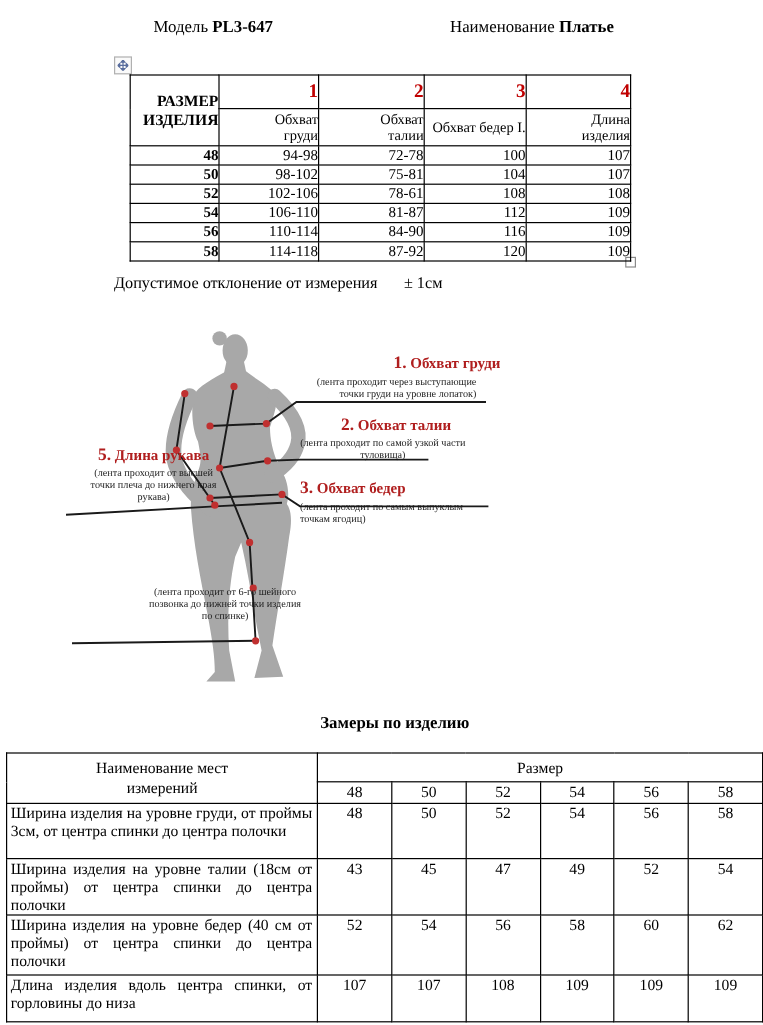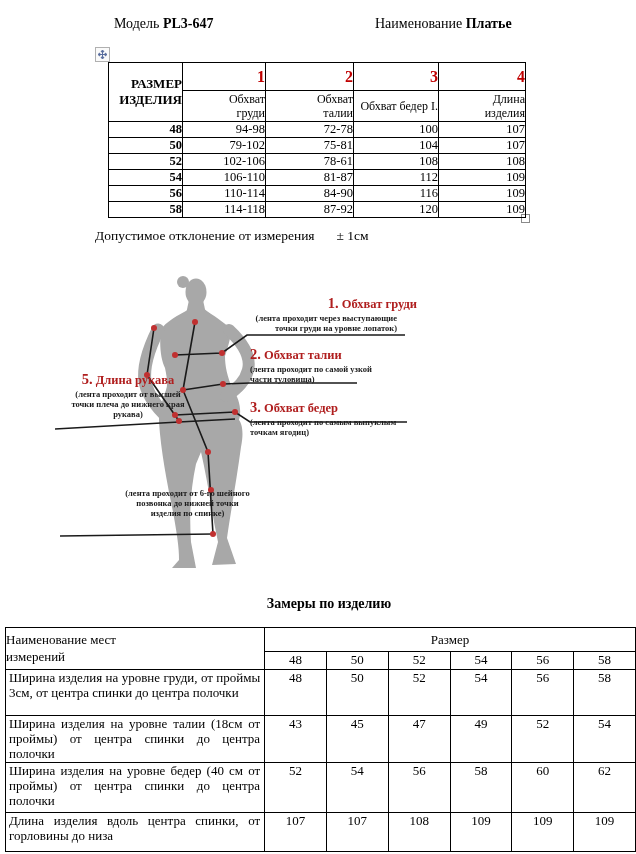--- a/index.html
+++ b/index.html
@@ -1,21 +1,21 @@
 <!DOCTYPE html>
 <html><head>
 <meta charset="utf-8">
 <style>
   html,body{margin:0;padding:0;}
   body{width:636px;height:854px;background:#ffffff;position:relative;overflow:hidden;
        font-family:"Liberation Serif",serif;color:#000;}
 
   
   .hdrline{position:absolute;top:16px;left:0;width:636px;font-size:14px;}
-  .hdr-model{position:absolute;left:114px;top:0;}
+  .hdr-model{position:absolute;left:128px;top:0;}
   .hdr-name{position:absolute;left:375px;top:0;}
   .b{font-weight:bold;}
 
   
   .move-handle{position:absolute;left:95px;top:47px;width:13px;height:13px;
       border:1px solid #b0b0b0;background:#fafafa;display:flex;align-items:center;justify-content:center;}
   .resize-handle{position:absolute;left:521px;top:214px;width:7px;height:7px;border:1px solid #8a8a8a;background:#fff;}
 
   
   table{border-collapse:collapse;}
@@ -34,42 +34,42 @@
 
   
   .tol{position:absolute;left:95px;top:228px;font-size:13.5px;}
   .tol .pm{margin-left:22px;}
 
   
   .fig-svg{position:absolute;left:55px;top:272px;width:380px;height:322px;}
   .fig-label{position:absolute;line-height:1.1;}
   .fig-title{color:#b01e1e;font-weight:bold;font-size:12.5px;white-space:nowrap;}
   .fig-title .n{font-size:14.5px;}
-  .fig-desc{font-size:8.5px;font-weight:bold;color:#1c1c1c;line-height:1.2;margin-top:1px;}
+  .fig-desc{font-size:8.5px;font-weight:normal;color:#1c1c1c;line-height:1.2;margin-top:1px;}
   .fb1{left:247px;top:296px;width:170px;text-align:right;}
   .fb1 .fig-desc{width:150px;}
-  .fb2{left:250px;top:347px;width:160px;text-align:left;}
+  .fb2{left:250px;top:347px;width:160px;text-align:center;}
   .fb2 .fig-desc{width:138px;}
   .fb3{left:250px;top:400px;width:165px;text-align:left;}
   .fb3 .fig-desc{width:150px;}
   .fb5{left:48px;top:372px;width:160px;text-align:center;}
   .fb5 .fig-desc{width:118px;margin:1px auto 0;}
   .fb4{left:85px;top:487px;width:205px;text-align:center;}
   .fb4 .fig-desc{width:132px;margin:1px auto 0;}
 
   
   .sec2{position:absolute;left:0;top:596px;width:636px;text-align:center;padding-left:22px;box-sizing:border-box;
         font-weight:bold;font-size:14px;}
 
   
   .t2{position:absolute;left:5px;top:627px;table-layout:fixed;}
   .t2 td{border:1px solid #000;font-size:13px;padding:0;vertical-align:top;}
   .t2 .dcol{width:252px;}
   .t2 .vcol{width:61px;text-align:center;}
-  .t2 .nameh{vertical-align:middle;margin-top:31px;}
+  .t2 .nameh{vertical-align:middle;text-align:center;margin-top:31px;}
   .t2 .nameh span{display:inline-block;max-width:140px;line-height:1.25;}
   .t2 .sizeh{height:23px;text-align:center;vertical-align:middle;}
   .t2 .sizes td{height:17px;}
   .t2 .desc{text-align:justify;padding:1px 4px 0 3px;line-height:1.15;}
   .t2 .r1 td{height:44px;margin-top:24px;}
   .t2 .r2 td{height:44px;}
   .t2 .r3 td{height:48px;}
   .t2 .r4 td{height:37px;}
 </style>
 </head>
@@ -117,21 +117,21 @@
   </tr>
   <tr class="drow">
     <td class="sz">48</td>
     <td>94-98</td>
     <td>72-78</td>
     <td>100</td>
     <td>107</td>
   </tr>
   <tr class="drow">
     <td class="sz">50</td>
-    <td>79-102</td>
+    <td>98-102</td>
     <td>75-81</td>
     <td>104</td>
     <td>107</td>
   </tr>
   <tr class="drow">
     <td class="sz">52</td>
     <td>102-106</td>
     <td>78-61</td>
     <td>108</td>
     <td>108</td>

